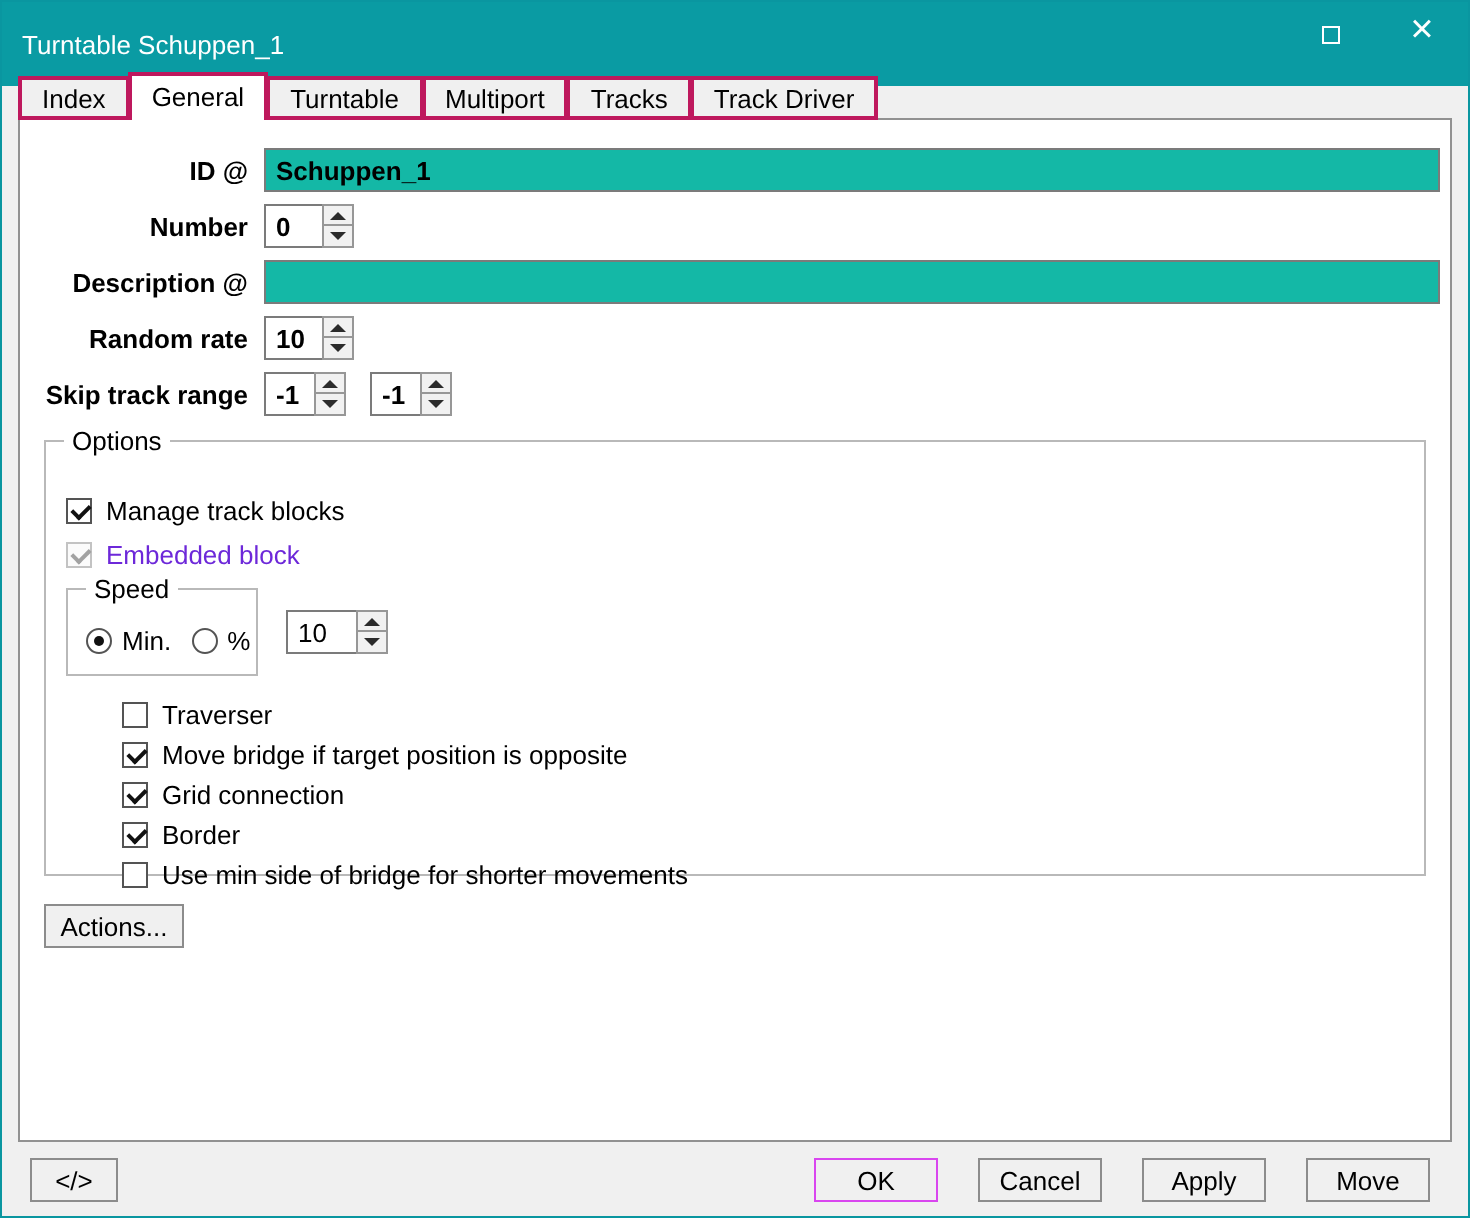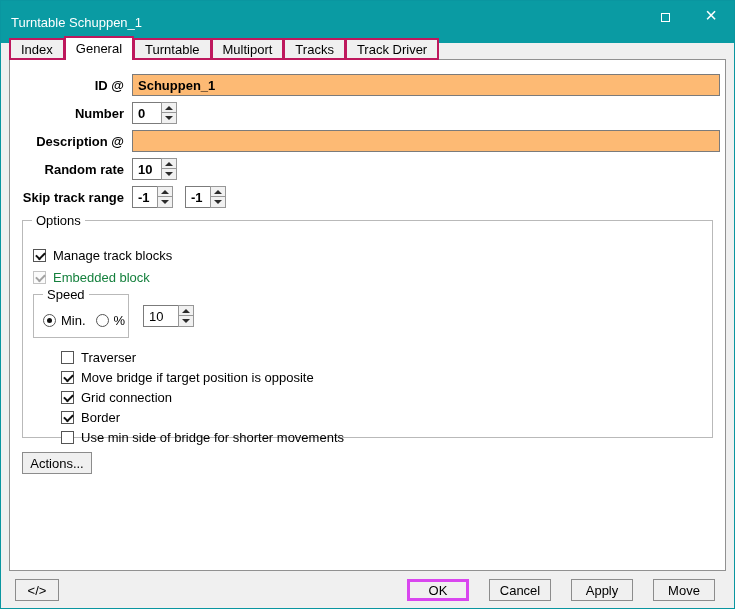--- a/index.html
+++ b/index.html
@@ -37,21 +37,21 @@
   }
   
   .panel {
     position:absolute; left:8px; right:8px; top:58px; bottom:37px;
     background:#ffffff; border:1px solid #919191;
     padding-top:14px;
   }
   .form-row { display:flex; align-items:center; height:22px; margin:0 0 6px 0; padding-left:8px;font-weight:bold; }
   .form-label { width:106px; text-align:right; margin-right:8px; flex:none; }
   .text-input {
-    height:22px; border:1px solid #7b7b7b; background:#fdba74;
+    height:22px; border:1px solid #7b7b7b; background:#14b8a6;
     font:inherit; padding:0 5px; outline:none;
   }
   .text-input.wide { width:588px; }
   
   .spin { display:inline-flex; height:22px; align-items:stretch; }
   .spin input {
     width:30px; height:22px; border:1px solid #7b7b7b; background:#fff;
     font:inherit; padding:0 2px 0 5px; outline:none;
   }
   .spin.sm input { width:24px; }
@@ -76,21 +76,21 @@
   .cb {
     width:13px; height:13px; border:1px solid #545454; background:#fff;
     position:relative; margin-right:7px; flex:none;
   }
   .cb.checked::after {
     content:""; position:absolute; left:2px; top:2px; width:7px; height:4px;
     border-left:2px solid #111; border-bottom:2px solid #111; transform:rotate(-45deg);
   }
   .cb.disabled { border-color:#c3c3c3; background:#fbfbfb; }
   .cb.disabled::after { border-color:#a2a2a2; }
-  .cb-label.disabled { color:#15803d; }
+  .cb-label.disabled { color:#6d28d9; }
   .radio-row { display:flex; align-items:center; cursor:default;justify-content:flex-end; }
   .radio {
     width:13px; height:13px; border:1px solid #545454; border-radius:50%;
     background:#fff; position:relative; margin-right:5px; flex:none;
   }
   .radio.selected::after {
     content:""; position:absolute; left:3px; top:3px; width:5px; height:5px;
     border-radius:50%; background:#111;
   }
   
@@ -102,21 +102,21 @@
   .btn {
     height:22px; background:#f0f0f0; border:1px solid #8c8c8c;
     font:inherit; display:inline-flex; align-items:center; justify-content:center;
     cursor:default; padding:0 10px;
   }
   .actions-btn { margin:14px 0 0 12px; width:70px; }
   .footer { position:absolute; left:0; right:0; bottom:0; height:37px; }
   .code-btn { position:absolute; left:14px; bottom:7px; width:44px; }
   .footer-right { position:absolute; right:19px; bottom:7px; display:flex; gap:20px; }
   .footer-right .btn { width:62px; padding:0; }
-  .btn.default { border:3px solid #d946ef; }
+  .btn.default { border:1px solid #d946ef; }
 </style>
 </head>
 <body>
 
 <div class="window">
 
   <div class="titlebar">
     <span class="titlebar-title">Turntable Schuppen_1</span>
     <span class="titlebar-buttons">
       <span class="tb-btn">

